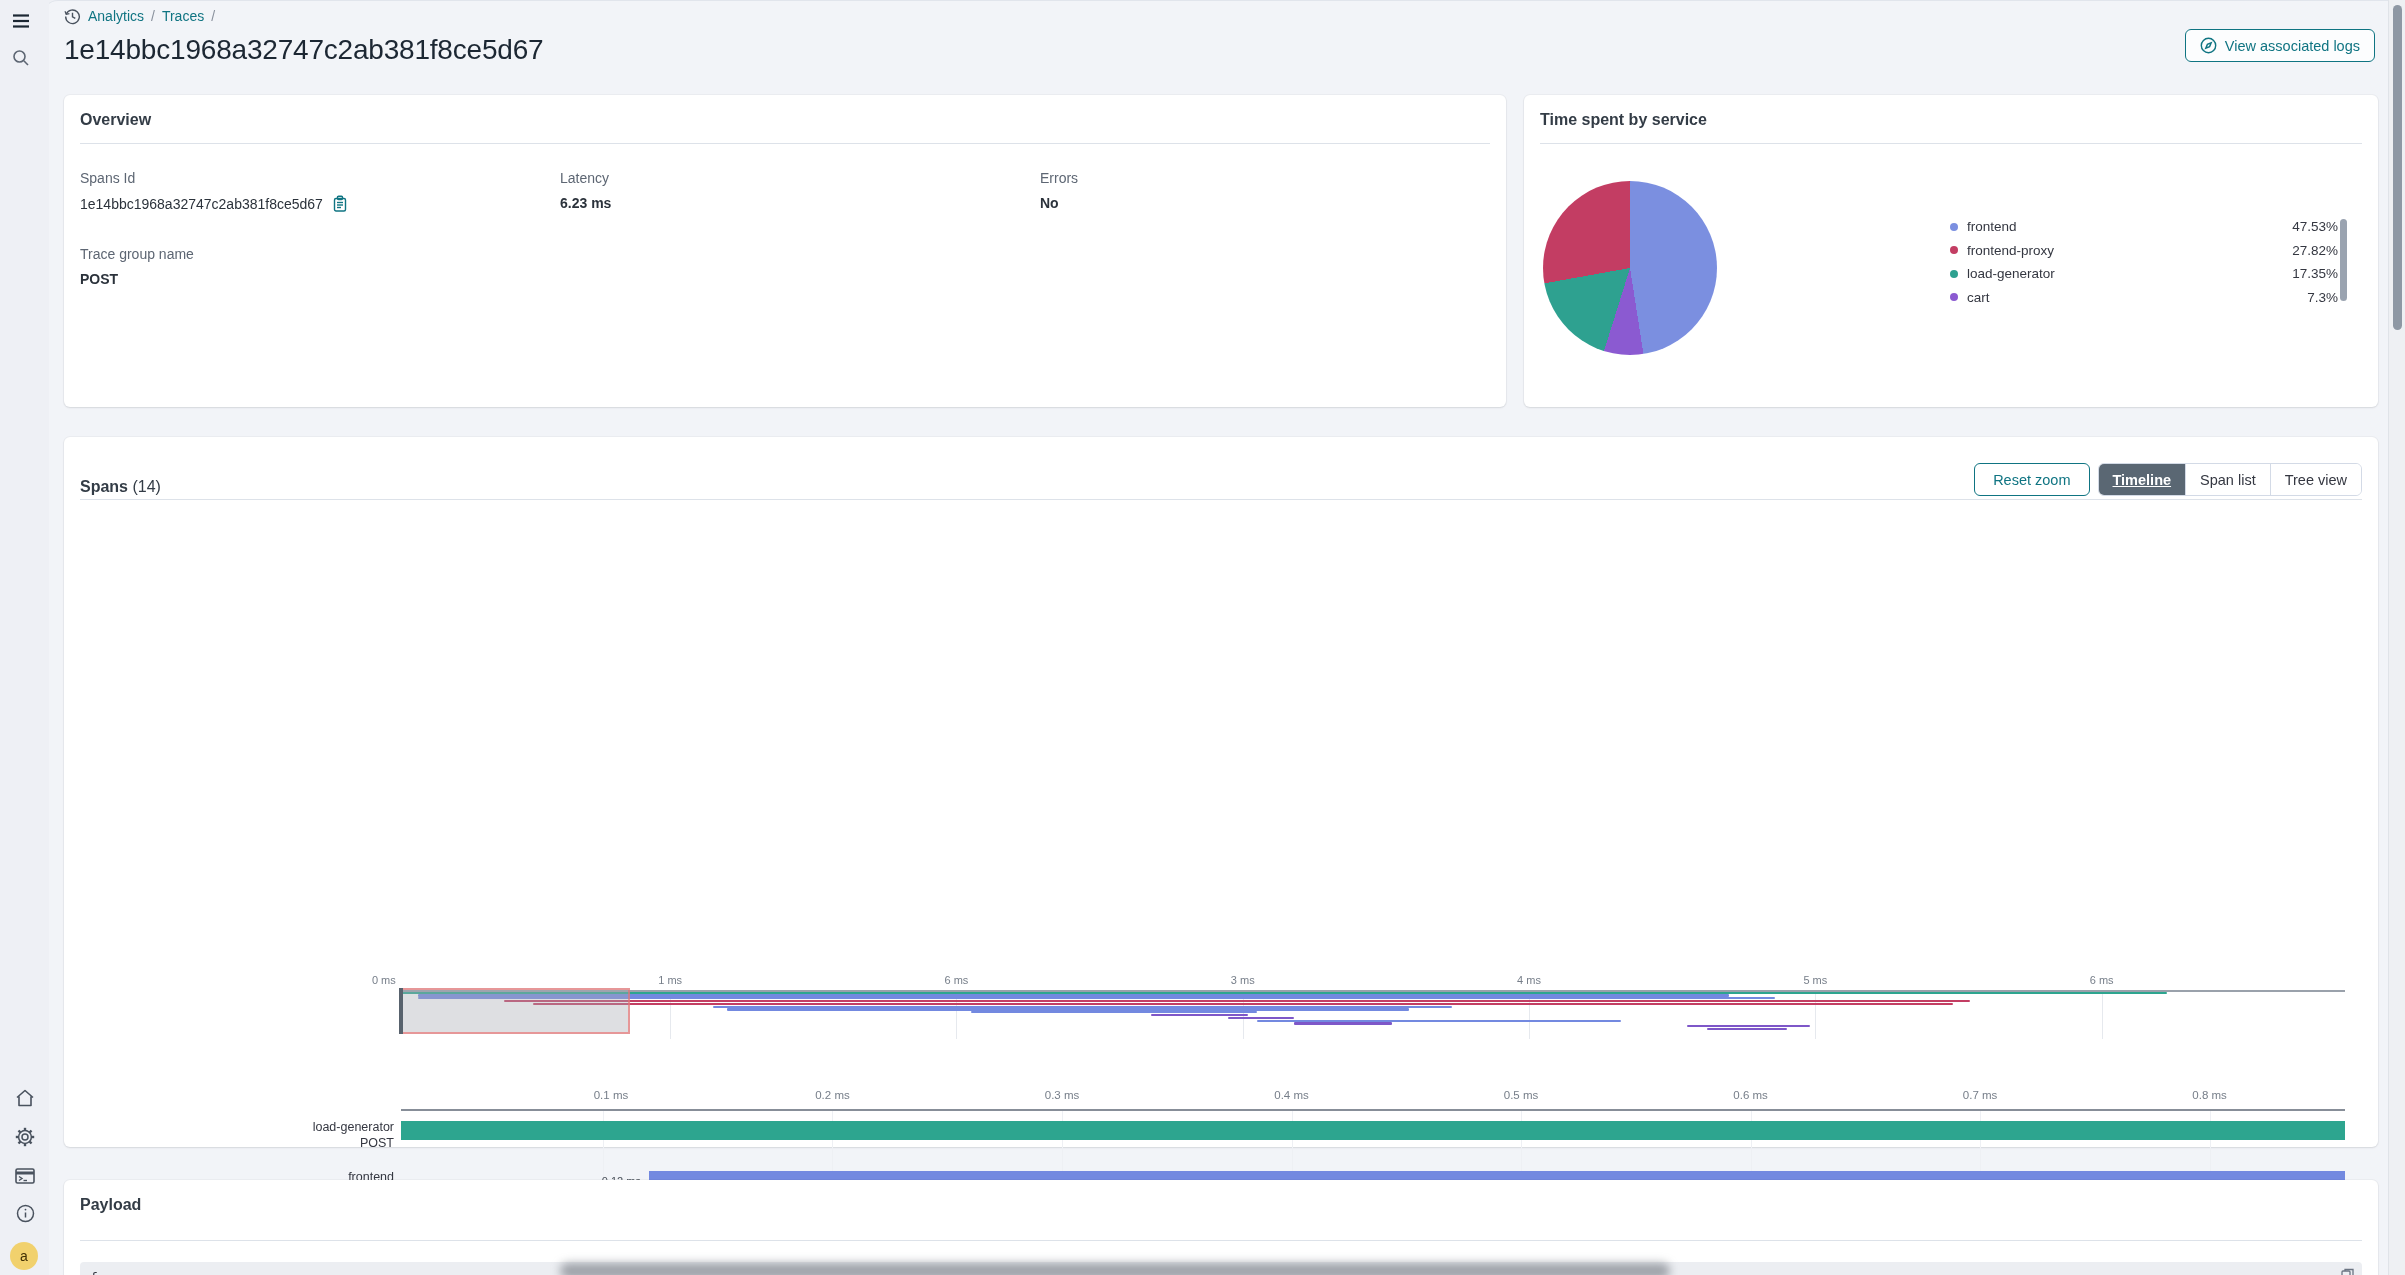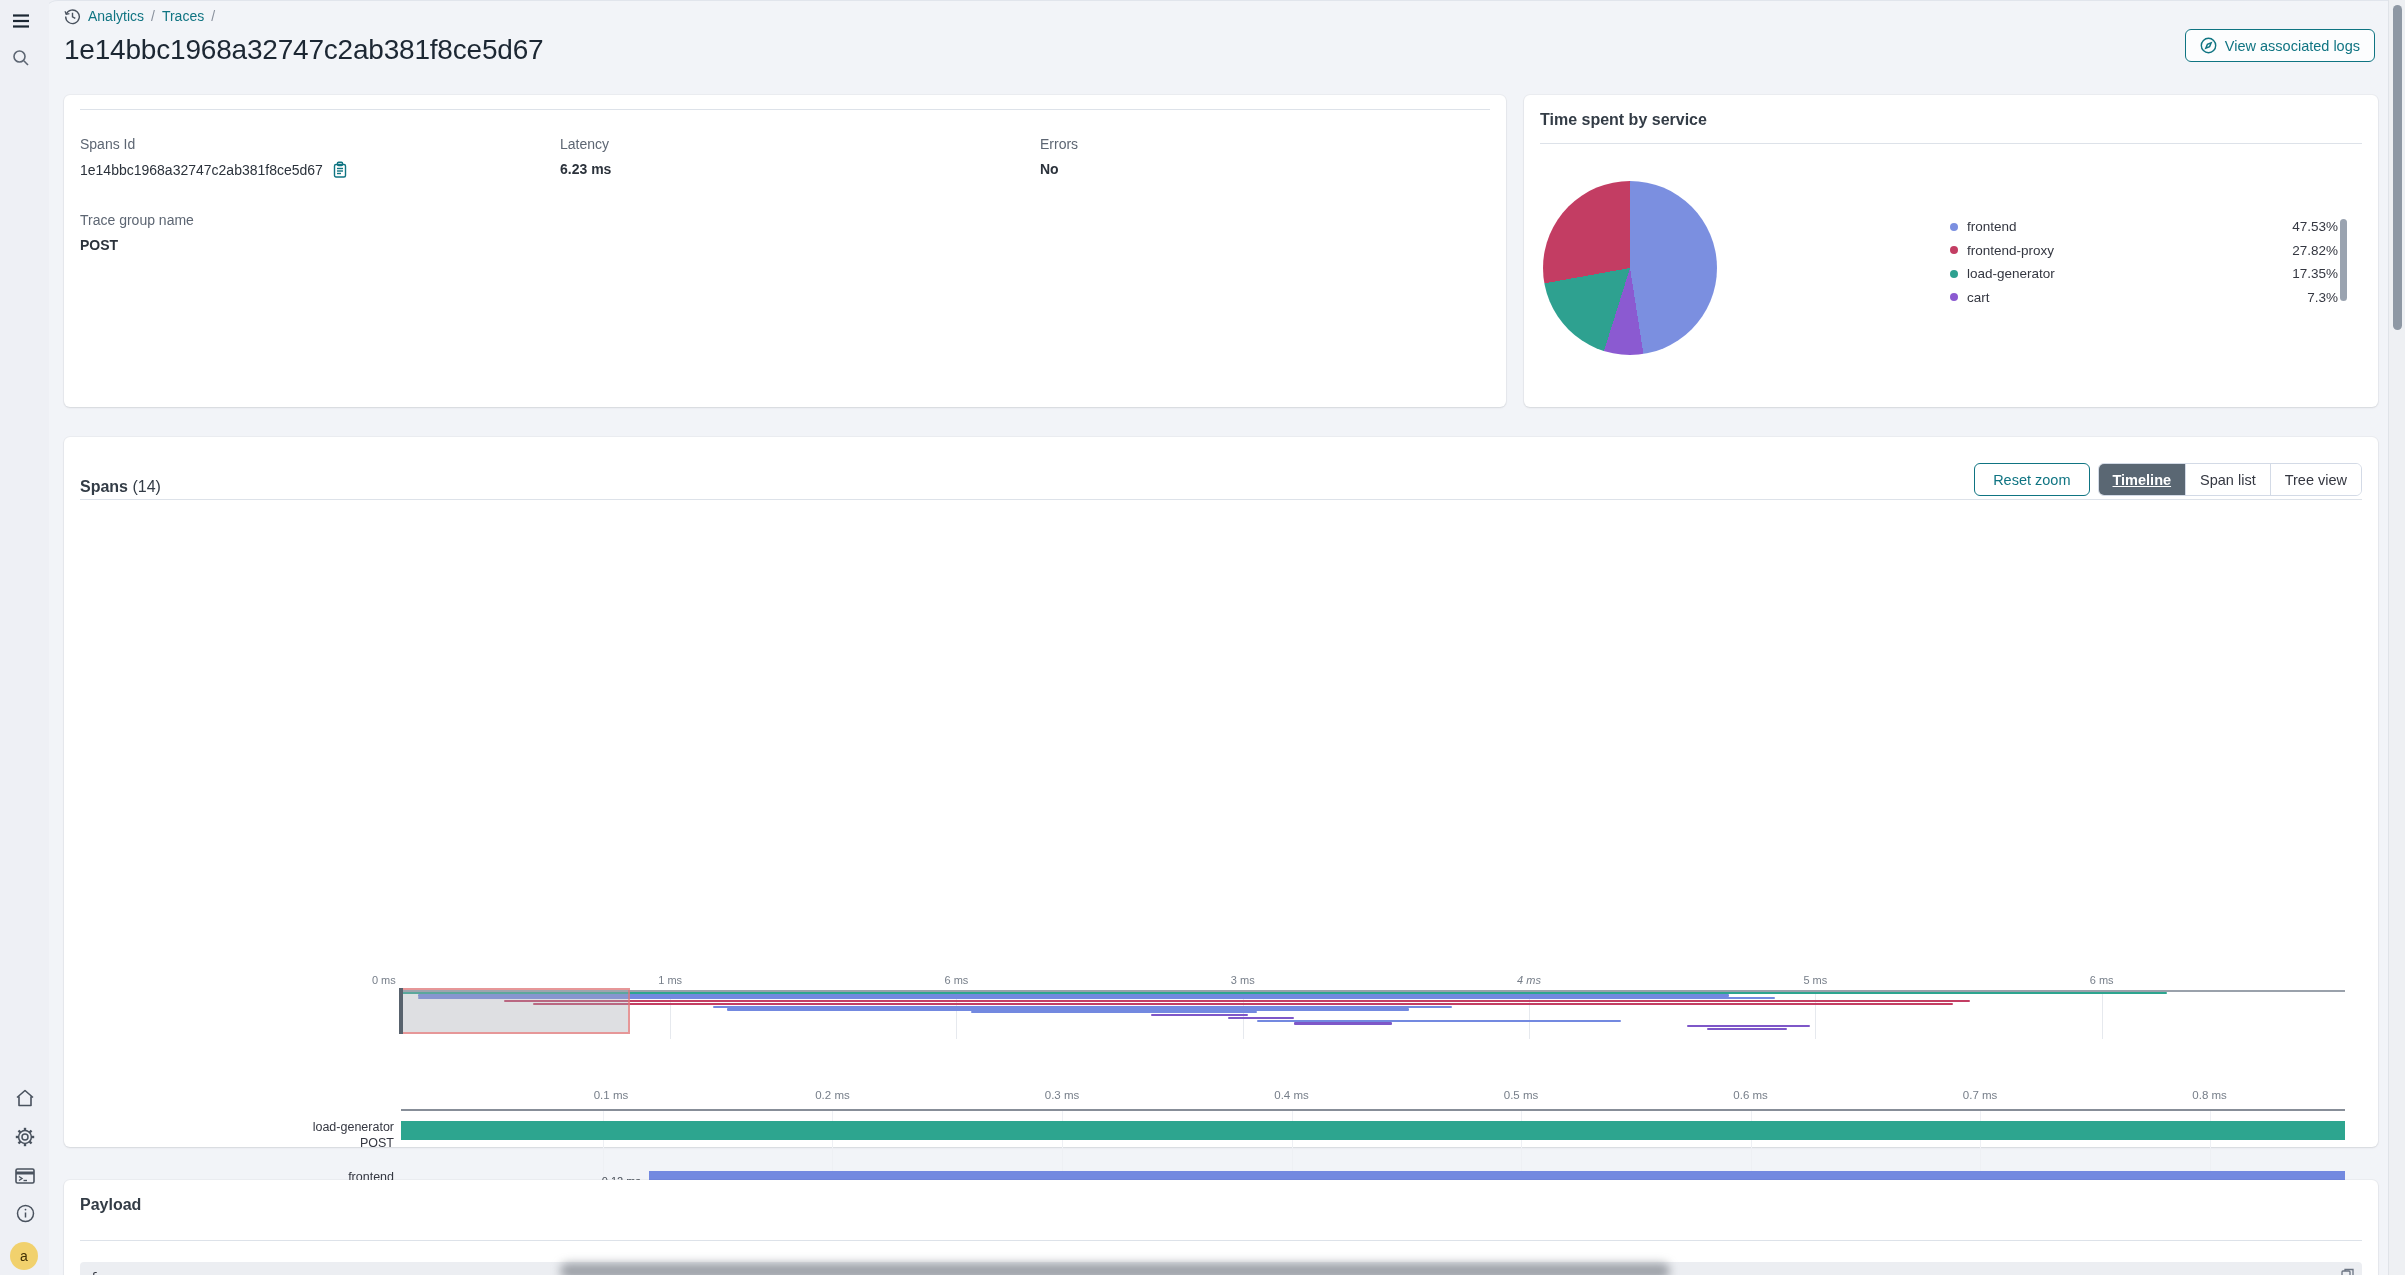--- a/index.html
+++ b/index.html
@@ -191,20 +191,23 @@
         <svg width="17" height="17" viewBox="0 0 17 17" fill="none" stroke="#0f7482" stroke-width="1.4">
             <circle cx="8.5" cy="8.5" r="7.2"></circle>
             <path d="M11.2 5.8 L9.6 9.6 L5.8 11.2 L7.4 7.4 Z"></path>
           </svg>
       </span>
       <span>View associated logs</span>
     </button>
   </div>
 
   <section class="card overview-card">
+    <div class="card-head">
+        <div class="card-title">Overview</div>
+      </div>
     <hr class="card-hr">
     <div class="ov-grid">
         <div class="ov-field">
           <div class="ov-label">Spans Id</div>
           <div class="ov-value">
             <span>1e14bbc1968a32747c2ab381f8ce5d67</span>
             <div class="copy-icon">
               <svg width="15" height="17" viewBox="0 0 15 17" fill="none" stroke="#0f7482" stroke-width="1.4">
                 <rect x="1.5" y="3.5" width="11" height="12.5" rx="1.5"></rect>
                 <rect x="4.5" y="1.2" width="5" height="3.4" rx="1"></rect>
@@ -282,21 +285,21 @@
     <hr class="card-hr">
 
     <div class="mini-plot">
         <div class="mini-tick" style="left: -17.1782px;">0 ms</div>
         <div class="mini-tick" style="left: 269.125px;">1 ms</div>
         <div class="mini-grid" style="left: 269.125px;"></div>
         <div class="mini-tick" style="left: 555.429px;">6 ms</div>
         <div class="mini-grid" style="left: 555.429px;"></div>
         <div class="mini-tick" style="left: 841.732px;">3 ms</div>
         <div class="mini-grid" style="left: 841.732px;"></div>
-        <div class="mini-tick" style="left: 1128.04px; font-style: italic;">4 ms</div>
+        <div class="mini-tick" style="left: 1128.04px;">4 ms</div>
         <div class="mini-grid" style="left: 1128.04px;"></div>
         <div class="mini-tick" style="left: 1414.34px;">5 ms</div>
         <div class="mini-grid" style="left: 1414.34px;"></div>
         <div class="mini-tick" style="left: 1700.64px;">6 ms</div>
         <div class="mini-grid" style="left: 1700.64px;"></div>
         <div class="mini-axis"></div>
         <div class="mini-bar" style="left: 0px; width: 1766.49px; top: 17.5px; height: 2.3px; background: rgb(45, 165, 143);"></div>
         <div class="mini-bar" style="left: 17.1782px; width: 1311.27px; top: 20.3px; height: 2.3px; background: rgb(115, 137, 224);"></div>
         <div class="mini-bar" style="left: 17.1782px; width: 1357.08px; top: 23.1px; height: 2.3px; background: rgb(115, 137, 224);"></div>
         <div class="mini-bar" style="left: 103.069px; width: 1465.87px; top: 25.9px; height: 2.3px; background: rgb(195, 62, 99);"></div>

